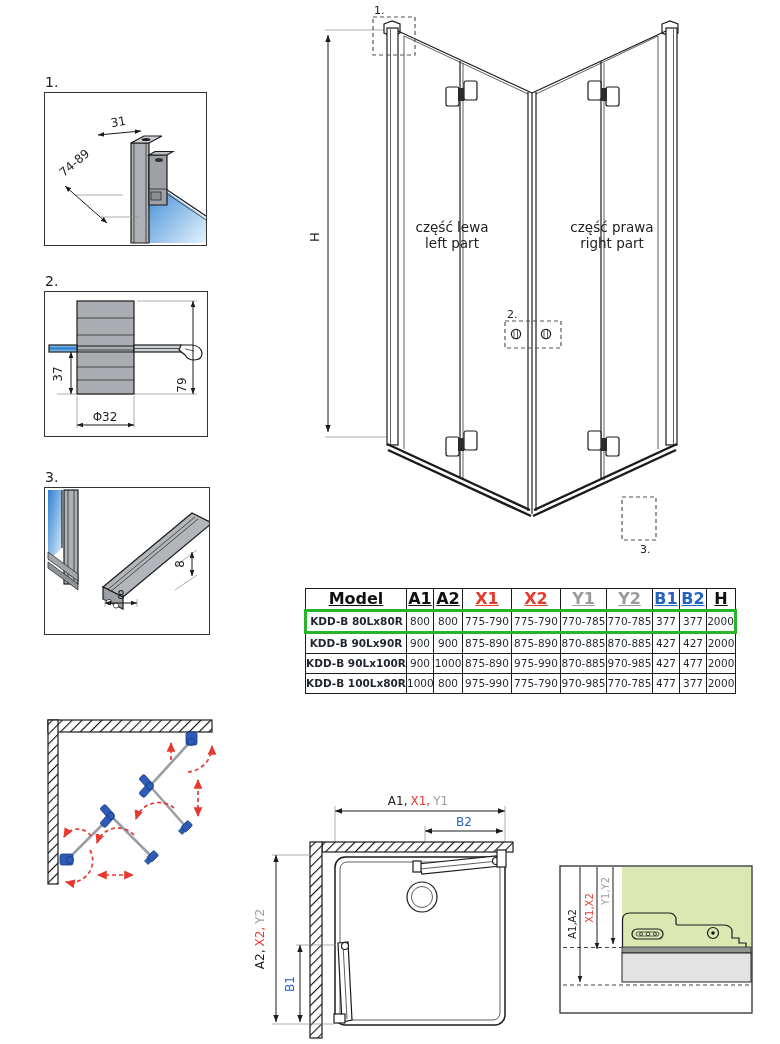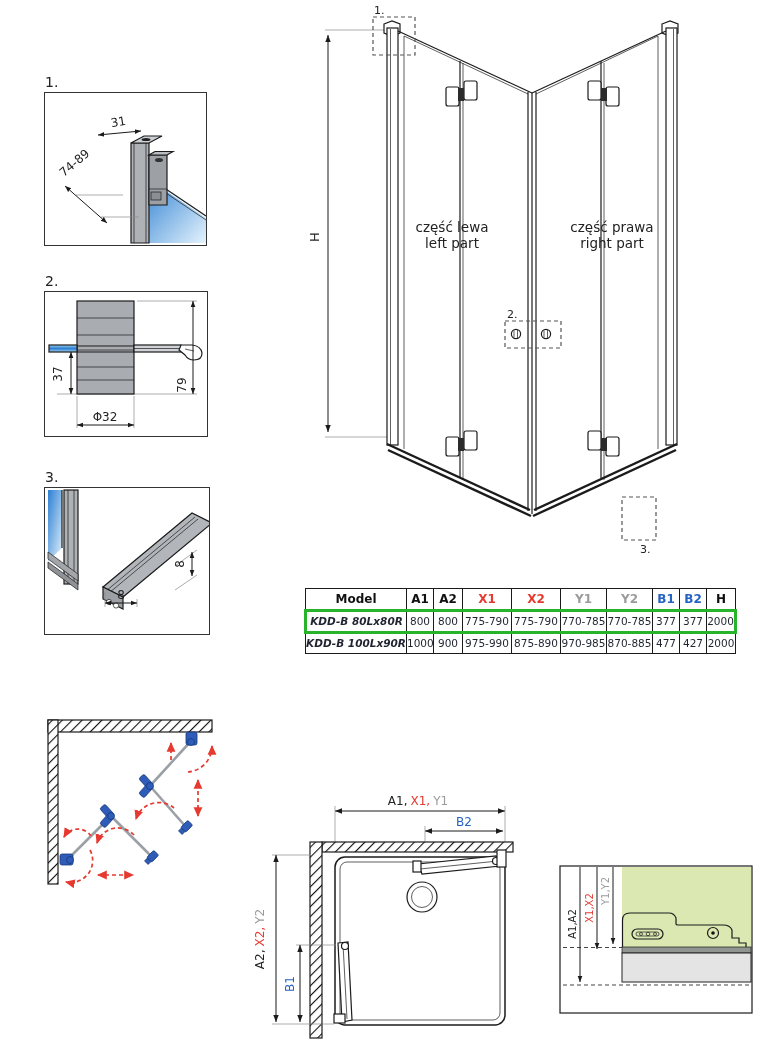--- a/index.html
+++ b/index.html
@@ -23,23 +23,23 @@
   .callout{stroke:#555;stroke-width:1.2;stroke-dasharray:4 3;fill:none;}
   .rail{stroke:#1b1b1b;stroke-width:2.4;}
   .hinge{fill:#fff;stroke:#1b1b1b;stroke-width:1.2;}
   .hingeDark{fill:#2b2b2b;}
   .rod{stroke:#9aa0a6;stroke-width:2.6;}
   .bluePart{fill:#2e5cb8;stroke:#16397e;stroke-width:0.8;}
   .rarr{stroke:#e63a30;stroke-width:1.7;stroke-dasharray:4 3;fill:none;}
   
   #dim-table{border-collapse:collapse;table-layout:fixed;width:430px;font-size:10.5px;}
   #dim-table th,#dim-table td{border:1px solid #1b1b1b;text-align:center;padding:0;height:19px;line-height:1.05;overflow:hidden;color:#1f2430;}
-  #dim-table th{font-size:12px;font-weight:bold;height:20px;color:#111;}
+  #dim-table th{font-size:16px;font-weight:bold;height:20px;color:#111;text-decoration:underline;}
   #dim-table th.red{color:#e63a30;} #dim-table th.gray{color:#9b9b9b;} #dim-table th.blue{color:#2563c0;}
-  #dim-table td.model{font-weight:bold;font-style:italic;}
+  #dim-table td.model{font-weight:bold;}
   #dim-table tr.hl td{border-top:3px solid #28b42a;border-bottom:3px solid #28b42a;}
   #dim-table tr.hl td:first-child{border-left:3px solid #28b42a;}
   #dim-table tr.hl td:last-child{border-right:3px solid #28b42a;}
 </style>
 </head>
 <body>
 
 <div id="page">
 
   <div class="abs" style="left:44px;top:74px;">
@@ -278,29 +278,53 @@
             <td>800</td>
             <td>775-790</td>
             <td>775-790</td>
             <td>770-785</td>
             <td>770-785</td>
             <td>377</td>
             <td>377</td>
             <td>2000</td>
           </tr>
           <tr>
-            <td class="model">KDD-B 100Lx90R</td>
+            <td class="model">KDD-B 90Lx90R</td>
+            <td>900</td>
+            <td>900</td>
+            <td>875-890</td>
+            <td>875-890</td>
+            <td>870-885</td>
+            <td>870-885</td>
+            <td>427</td>
+            <td>427</td>
+            <td>2000</td>
+          </tr>
+          <tr>
+            <td class="model">KDD-B 90Lx100R</td>
+            <td>900</td>
             <td>1000</td>
-            <td>900</td>
+            <td>875-890</td>
             <td>975-990</td>
-            <td>875-890</td>
+            <td>870-885</td>
             <td>970-985</td>
-            <td>870-885</td>
+            <td>427</td>
             <td>477</td>
-            <td>427</td>
+            <td>2000</td>
+          </tr>
+          <tr>
+            <td class="model">KDD-B 100Lx80R</td>
+            <td>1000</td>
+            <td>800</td>
+            <td>975-990</td>
+            <td>775-790</td>
+            <td>970-985</td>
+            <td>770-785</td>
+            <td>477</td>
+            <td>377</td>
             <td>2000</td>
           </tr>
         </tbody>
     </table>
   </div>
 
   <svg class="abs" style="left:40px;top:712px;" width="225" height="225" viewBox="0 0 225 225">
     <defs>
       <pattern id="hatchS" width="7" height="7" patternTransform="rotate(45)" patternUnits="userSpaceOnUse">
         <rect width="7" height="7" fill="#fff"></rect>

